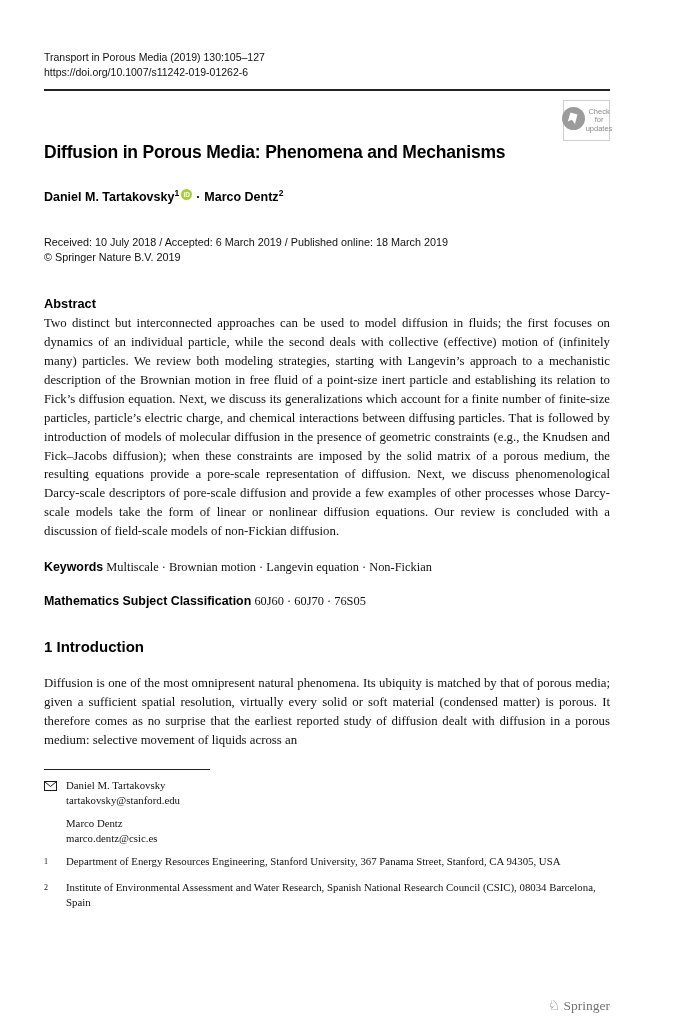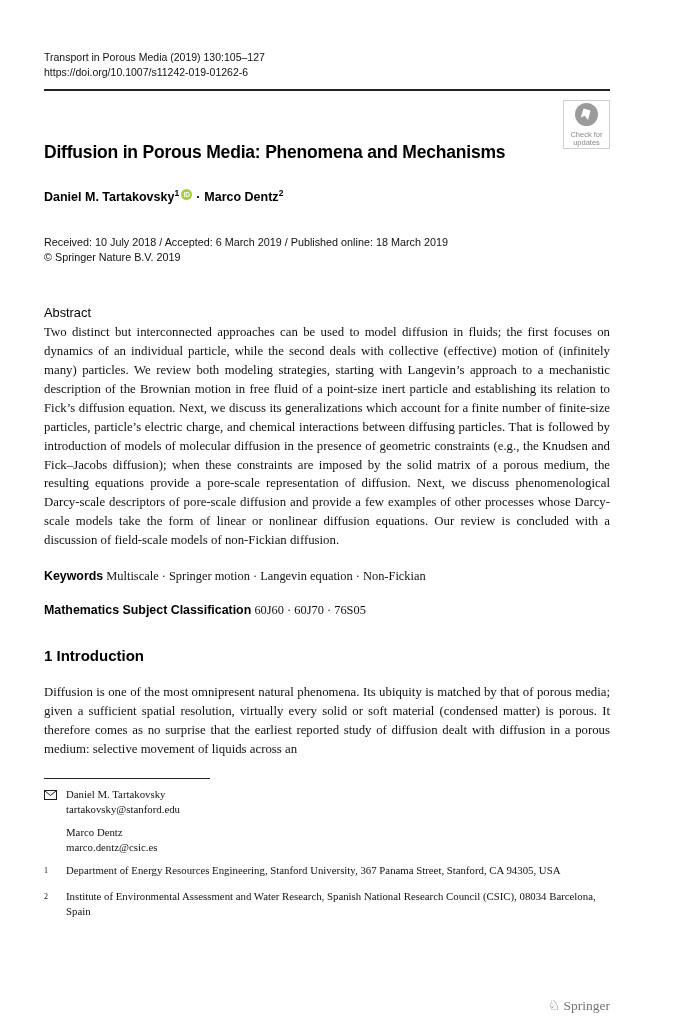--- a/index.html
+++ b/index.html
@@ -13,23 +13,23 @@
     color: #1a1a1a;
     overflow: hidden;
     padding: 50px 73px 0 44px;
   }
 
   .jheader { font-family: "Liberation Sans", sans-serif; font-size: 10.5px; line-height: 15px; color: #111; }
   .toprule { border: none; border-top: 2px solid #222; margin-top: 9px; }
 
   .badge {
     position: absolute; top: 100px; right: 73px;
-    width: 47px; height: 49px;
+    width: 47px; height: 41px;
     border: 1px solid #cfcfcf;
-    display: flex; flex-direction: column; align-items: center; justify-content: center;
+    display: flex; flex-direction: row; align-items: center; justify-content: center;
     background: #fff;
   }
   .badge-text { font-family: "Liberation Sans", sans-serif; font-size: 7.5px; line-height: 8.5px; color: #8a8a8a; text-align: center; }
 
   .title {
     margin-top: 50px;
     font-family: "Liberation Sans", sans-serif;
     font-weight: bold; font-size: 17.5px; line-height: 22px; color: #000000;
     letter-spacing: -0.2px;
   }
@@ -42,21 +42,21 @@
   .orcid {
     display: inline-block; width: 11px; height: 11px; border-radius: 50%;
     background: #a6ce39; color: #fff; font-family: "Liberation Sans", sans-serif;
     font-size: 6.5px; font-weight: bold; text-align: center; line-height: 11px;
     vertical-align: 4px; margin-left: 2px;
   }
   .author-sep { font-weight: bold; padding: 0 4px; }
 
   .history { margin-top: 31px; font-family: "Liberation Sans", sans-serif; font-size: 10.8px; line-height: 15px; color: #111; }
 
-  .abs-head { margin-top: 40px; font-family: "Liberation Sans", sans-serif; font-weight: normal; font-size: 12.8px; color: #000; }
+  .abs-head { margin-top: 31px; font-family: "Liberation Sans", sans-serif; font-weight: bold; font-size: 12.8px; color: #000; }
   .body-text {
     font-family: "Liberation Serif", serif;
     font-size: 12.8px; line-height: 18.9px; color: #111;
     text-align: justify;
   }
   .abs-body { margin-top: 3px; }
 
   .kv-line { margin-top: 19px; font-size: 12.4px; }
   .kv-label { font-family: "Liberation Sans", sans-serif; font-weight: bold; color: #000; }
   .kv-value { font-family: "Liberation Serif", serif; color: #111; }
@@ -112,21 +112,21 @@
   <div class="history">
     <div>Received: 10 July 2018 / Accepted: 6 March 2019 / Published online: 18 March 2019</div>
     <div>© Springer Nature B.V. 2019</div>
   </div>
 
   <div class="abs-head">Abstract</div>
   <p class="body-text abs-body">Two distinct but interconnected approaches can be used to model diffusion in fluids; the first focuses on dynamics of an individual particle, while the second deals with collective (effective) motion of (infinitely many) particles. We review both modeling strategies, starting with Langevin’s approach to a mechanistic description of the Brownian motion in free fluid of a point-size inert particle and establishing its relation to Fick’s diffusion equation. Next, we discuss its generalizations which account for a finite number of finite-size particles, particle’s electric charge, and chemical interactions between diffusing particles. That is followed by introduction of models of molecular diffusion in the presence of geometric constraints (e.g., the Knudsen and Fick–Jacobs diffusion); when these constraints are imposed by the solid matrix of a porous medium, the resulting equations provide a pore-scale representation of diffusion. Next, we discuss phenomenological Darcy-scale descriptors of pore-scale diffusion and provide a few examples of other processes whose Darcy-scale models take the form of linear or nonlinear diffusion equations. Our review is concluded with a discussion of field-scale models of non-Fickian diffusion.</p>
 
   <div class="kv-line">
     <span class="kv-label">Keywords</span>
-    <span class="kv-value">Multiscale · Springer motion · Langevin equation · Non-Fickian</span>
+    <span class="kv-value">Multiscale · Brownian motion · Langevin equation · Non-Fickian</span>
   </div>
 
   <div class="kv-line">
     <span class="kv-label">Mathematics Subject Classification</span>
     <span class="kv-value">60J60 · 60J70 · 76S05</span>
   </div>
 
   <h2 class="sec-head">1 Introduction</h2>
   <p class="body-text intro-body">Diffusion is one of the most omnipresent natural phenomena. Its ubiquity is matched by that of porous media; given a sufficient spatial resolution, virtually every solid or soft material (condensed matter) is porous. It therefore comes as no surprise that the earliest reported study of diffusion dealt with diffusion in a porous medium: selective movement of liquids across an</p>
 

